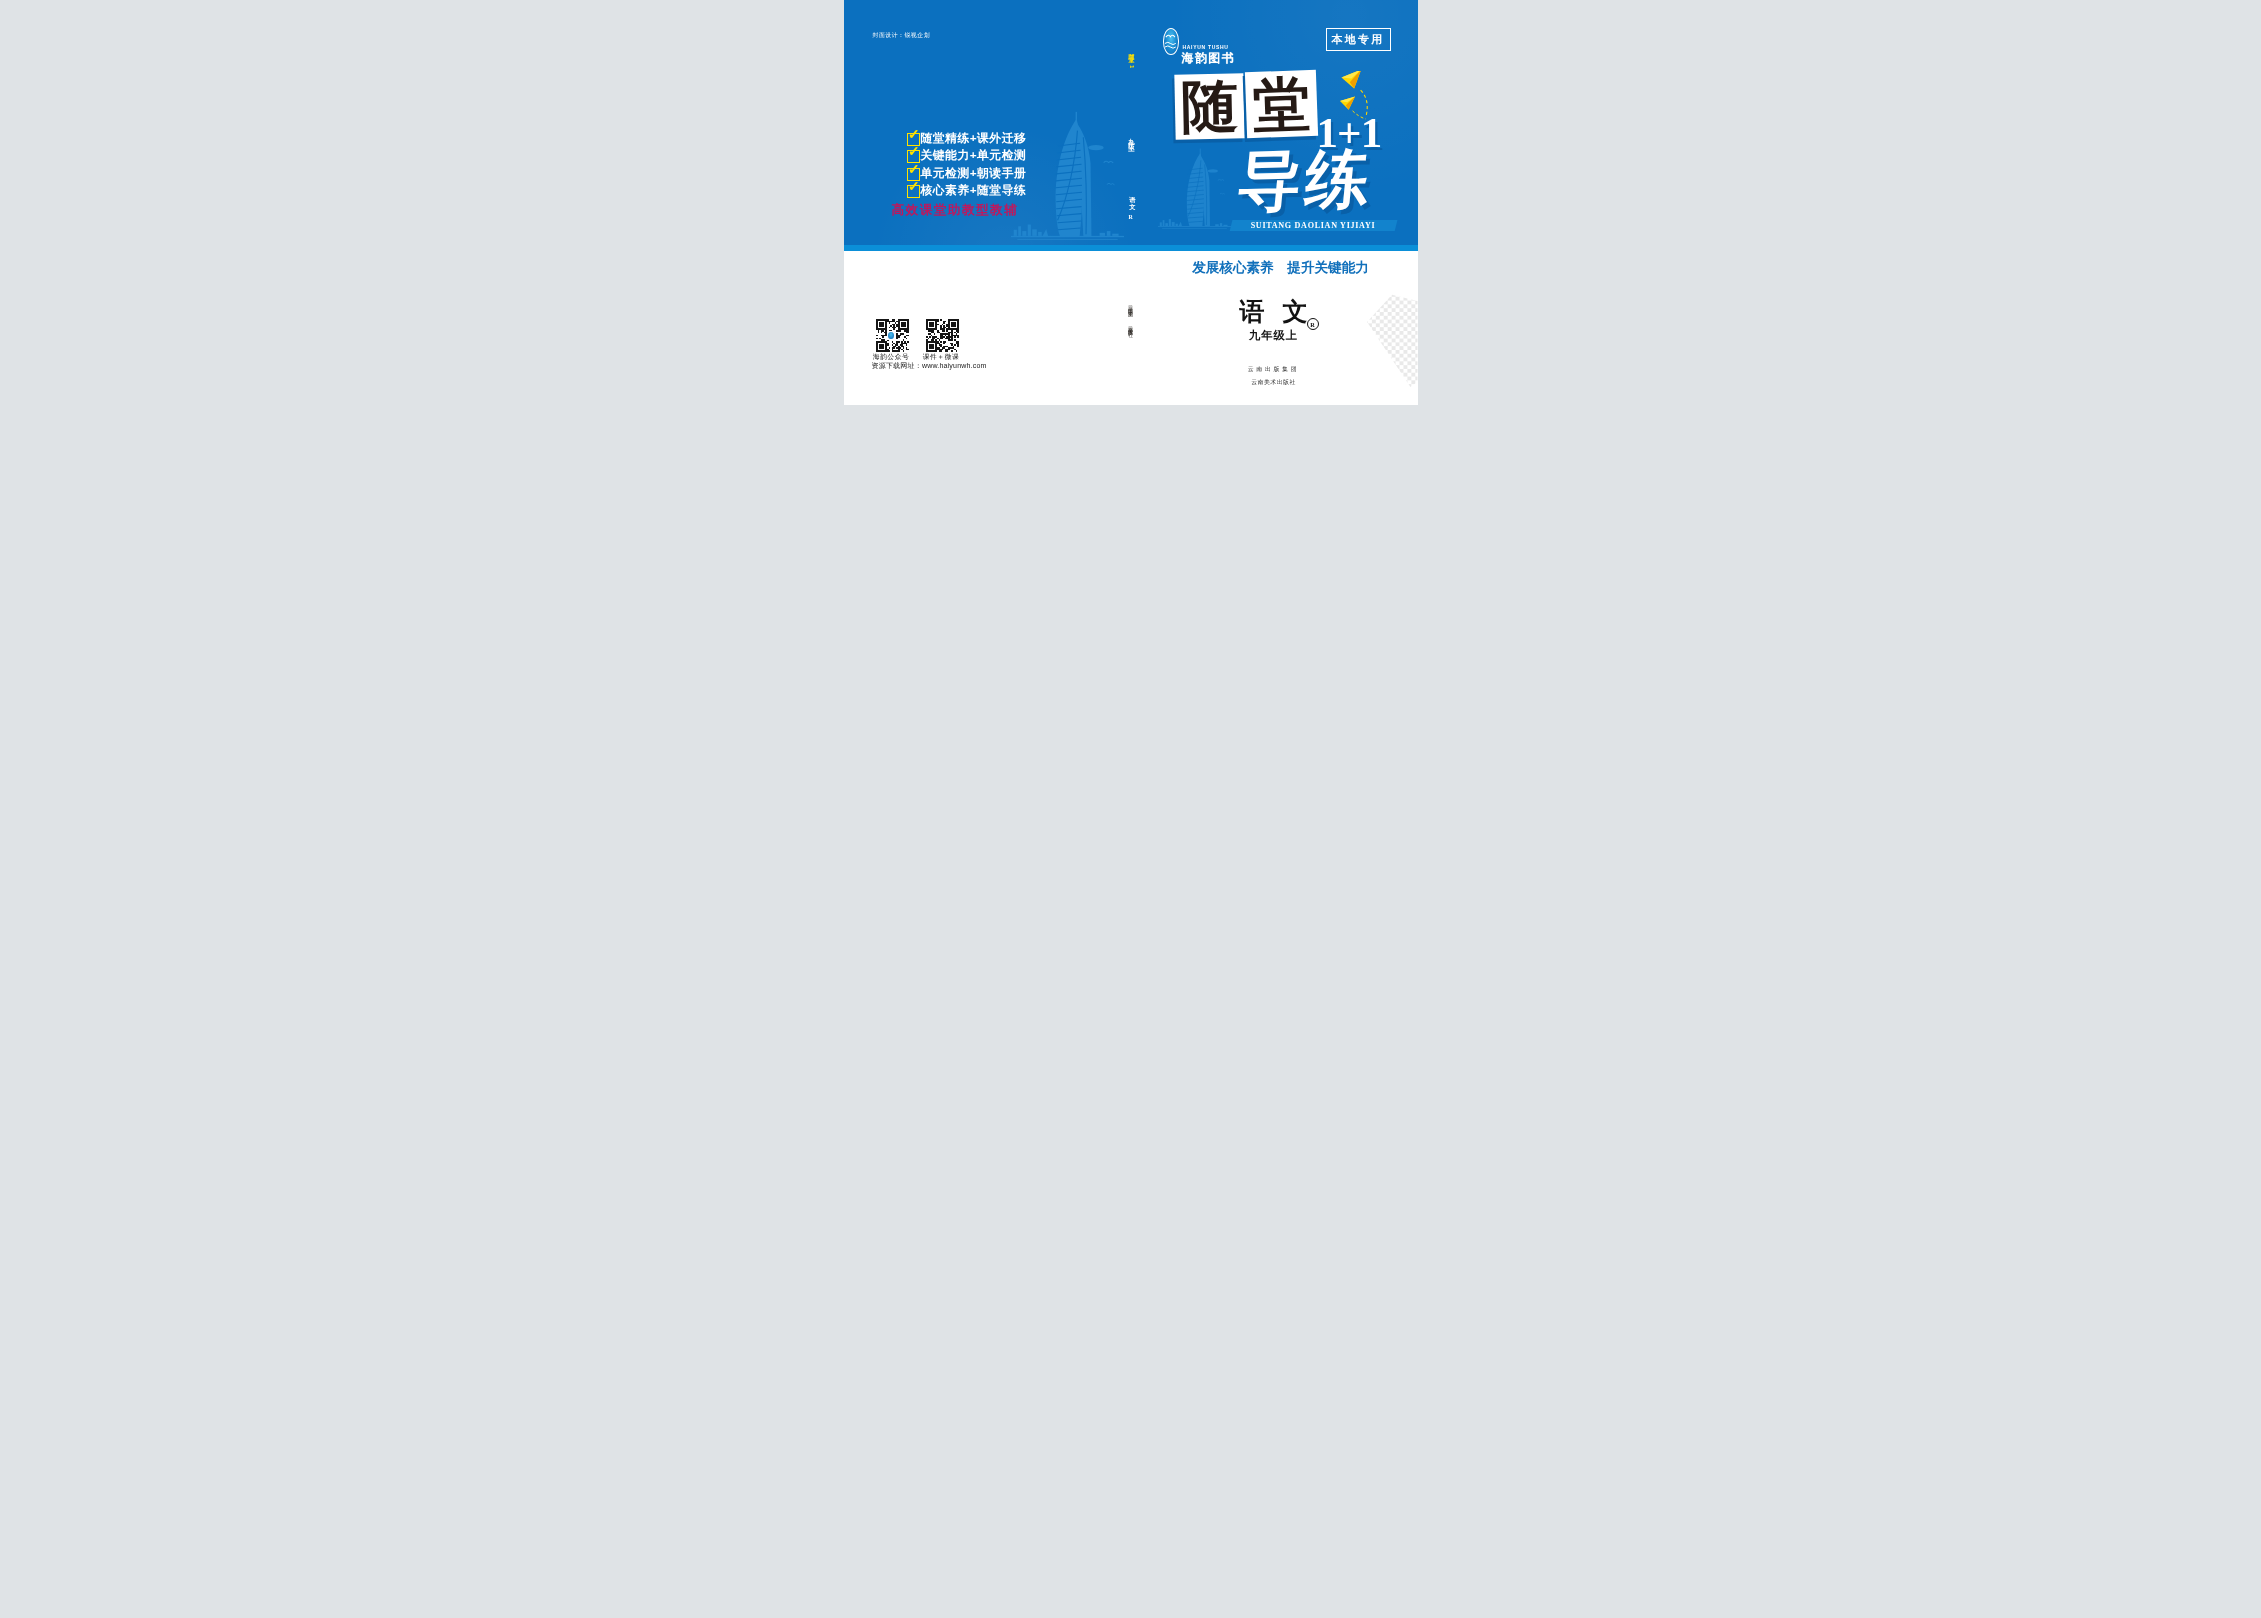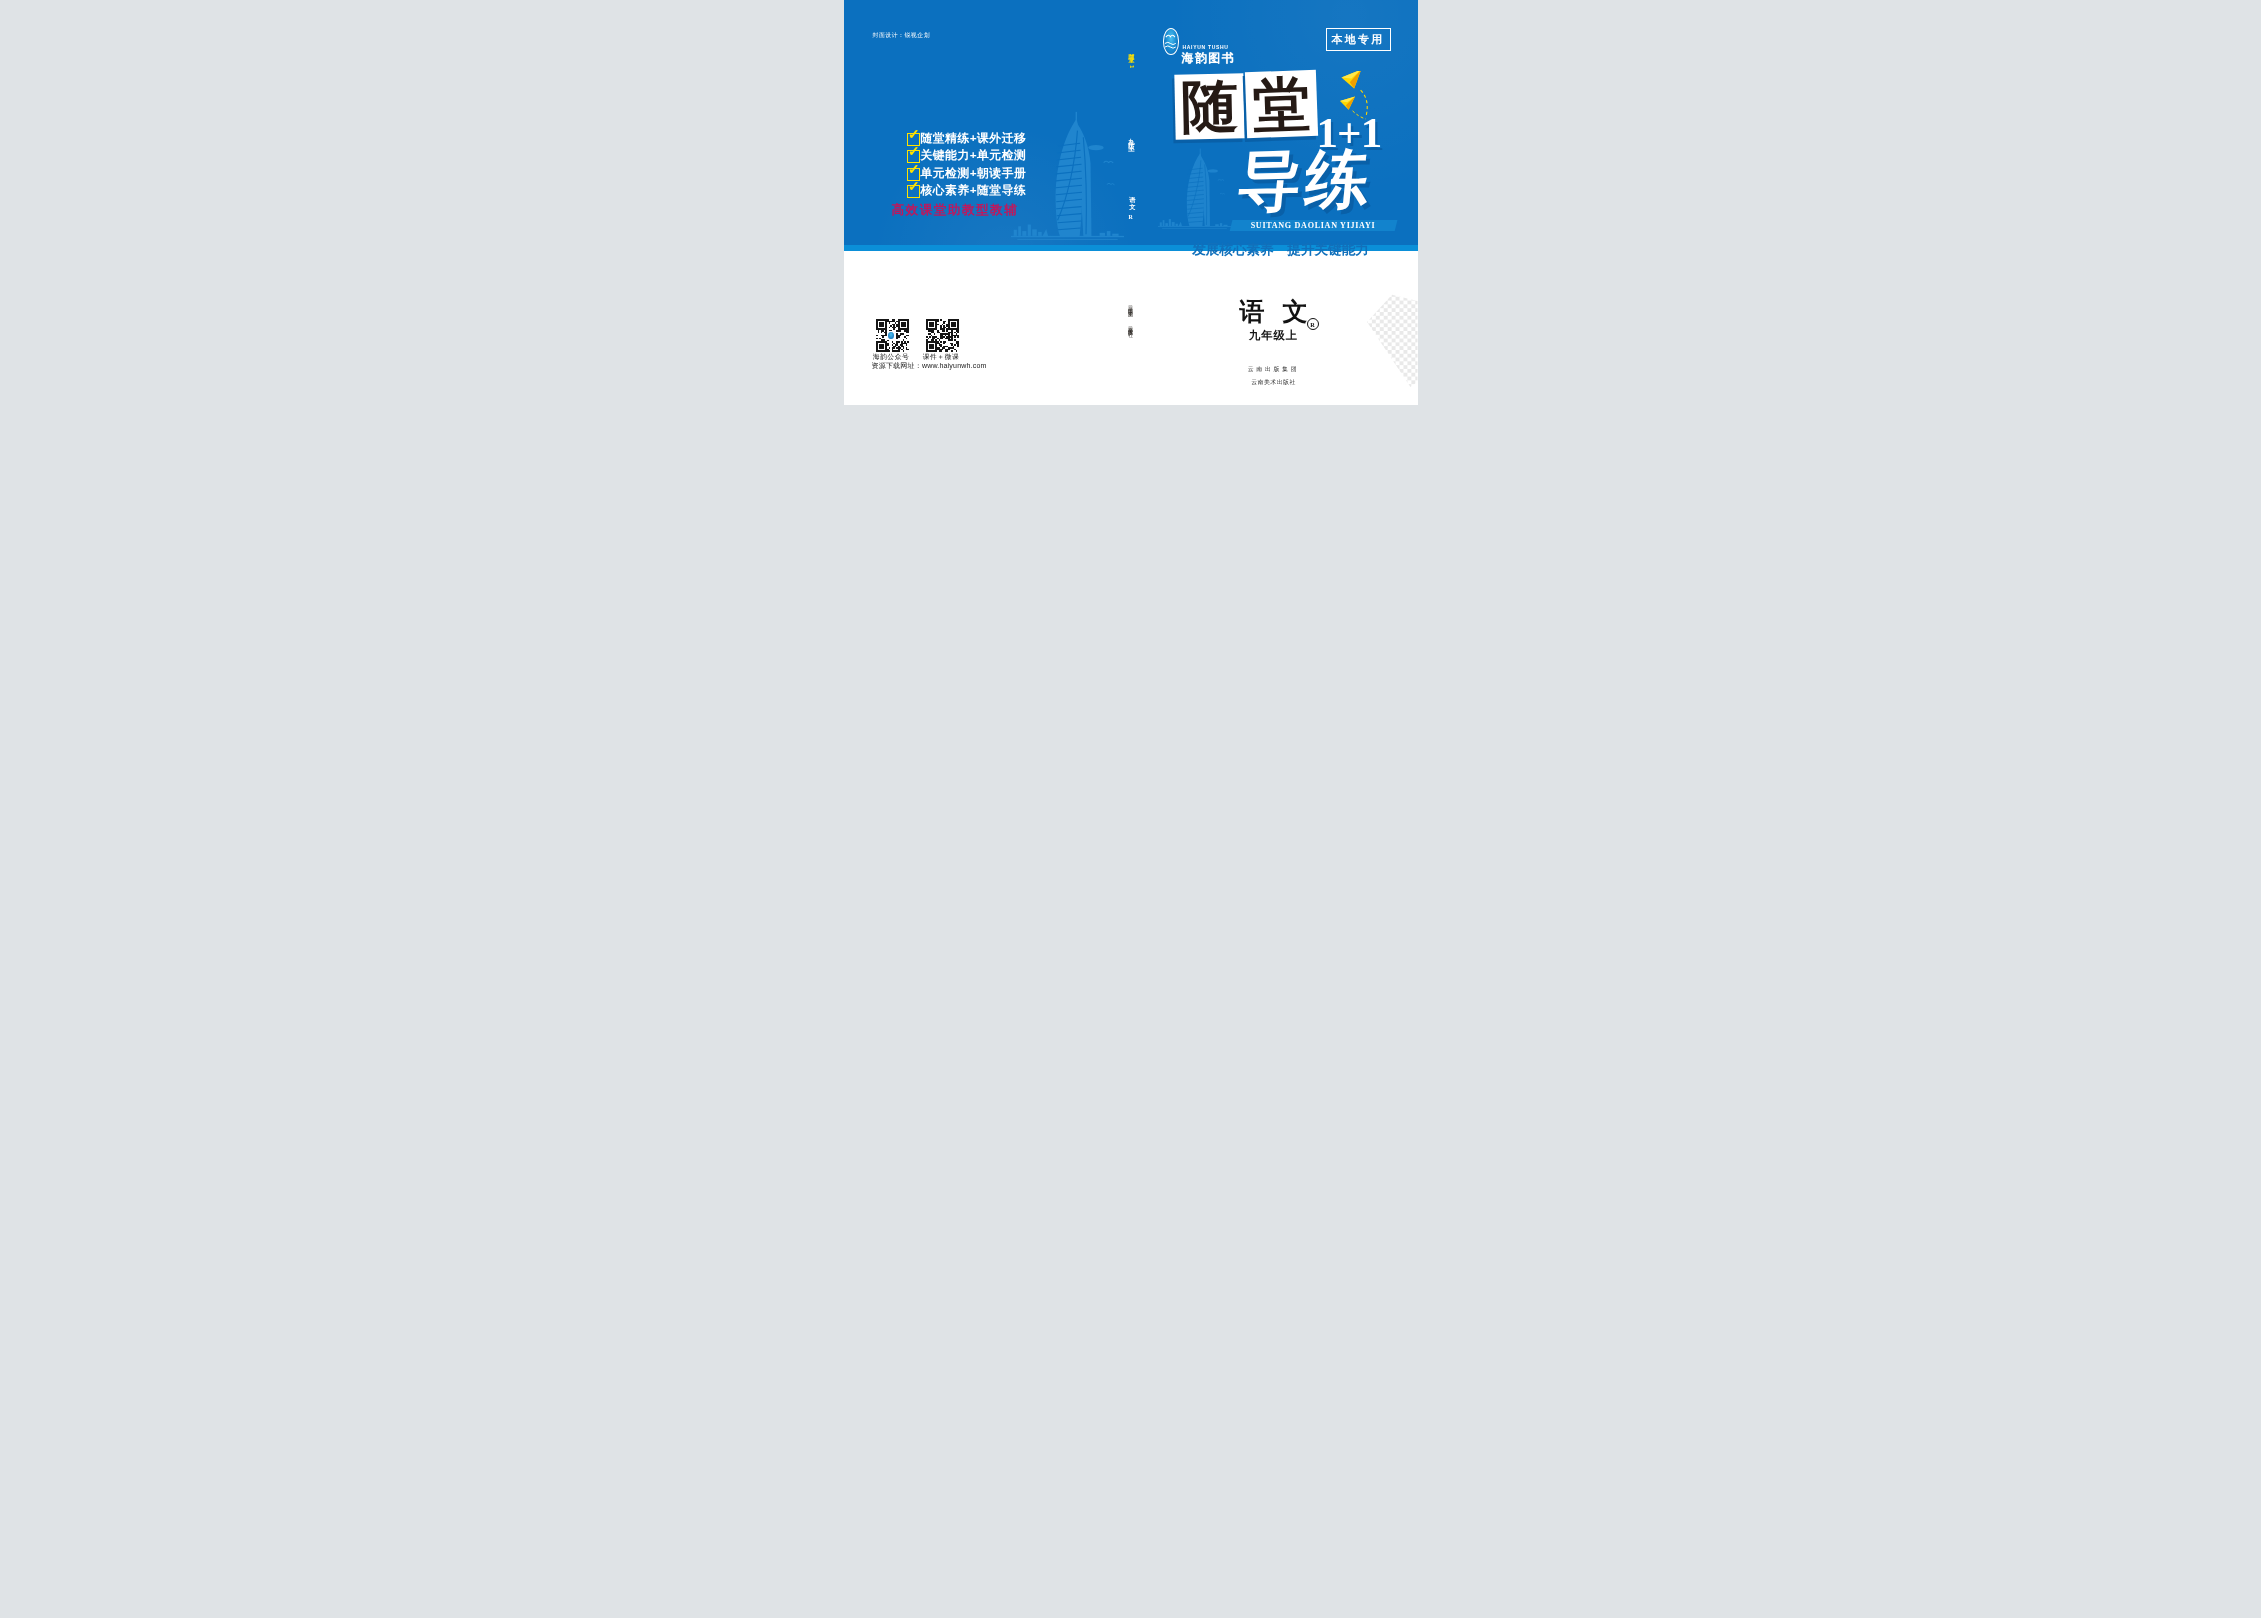--- a/index.html
+++ b/index.html
@@ -47,21 +47,21 @@
   .tb2{left:402px;top:71px;width:71px;height:66px;transform:rotate(-2deg);}
   .plus{position:absolute;left:473px;top:111px;color:#fff;font-size:43px;font-weight:900;
         font-family:"Liberation Serif",serif;line-height:1;text-shadow:2.3px 2.7px 0 #0960a8;letter-spacing:-0.9px;}
   .subtitle{position:absolute;left:394px;top:148px;color:#fff;font-size:64px;font-weight:900;line-height:1;
         letter-spacing:3.6px;transform:skewX(-7deg) rotate(-1.5deg);text-shadow:4.1px 4.1px 0 #0960a8;white-space:nowrap;}
   .pinband{position:absolute;left:387px;top:220px;width:165px;height:11.3px;background:#1283cd;transform:skewX(-14deg);}
   .pinyin{position:absolute;left:389px;top:221px;width:161px;text-align:center;color:#fff;font-size:8.1px;
           font-weight:900;font-family:"Liberation Serif",serif;letter-spacing:0.7px;white-space:nowrap;}
   .planes{position:absolute;left:496px;top:71px;}
   
-  .tagline{position:absolute;left:335px;top:241px;width:204px;text-align:center;color:#1170bb;
+  .tagline{position:absolute;left:335px;top:259px;width:204px;text-align:center;color:#1170bb;
            font-size:13.6px;font-weight:900;font-family:"Liberation Serif",serif;white-space:nowrap;}
   .tagline .gap{display:inline-block;width:13.6px;}
   .subject{position:absolute;left:396px;top:299px;color:#121212;font-size:25px;font-weight:900;
            font-family:"Liberation Serif",serif;letter-spacing:18px;line-height:1;white-space:nowrap;}
   .regmark{position:absolute;left:463px;top:318px;width:10px;height:10px;border:0.9px solid #121212;border-radius:50%;
            display:flex;align-items:center;justify-content:center;}
   .regmark span{font-family:"Liberation Serif",serif;font-weight:700;font-size:6.3px;color:#121212;}
   .grade{position:absolute;left:385px;top:328px;width:90px;text-align:center;color:#151515;
          font-size:11.3px;font-weight:900;letter-spacing:0.9px;}
   .pub-lines{position:absolute;left:385px;top:365px;width:90px;text-align:center;color:#1d1d1d;}

